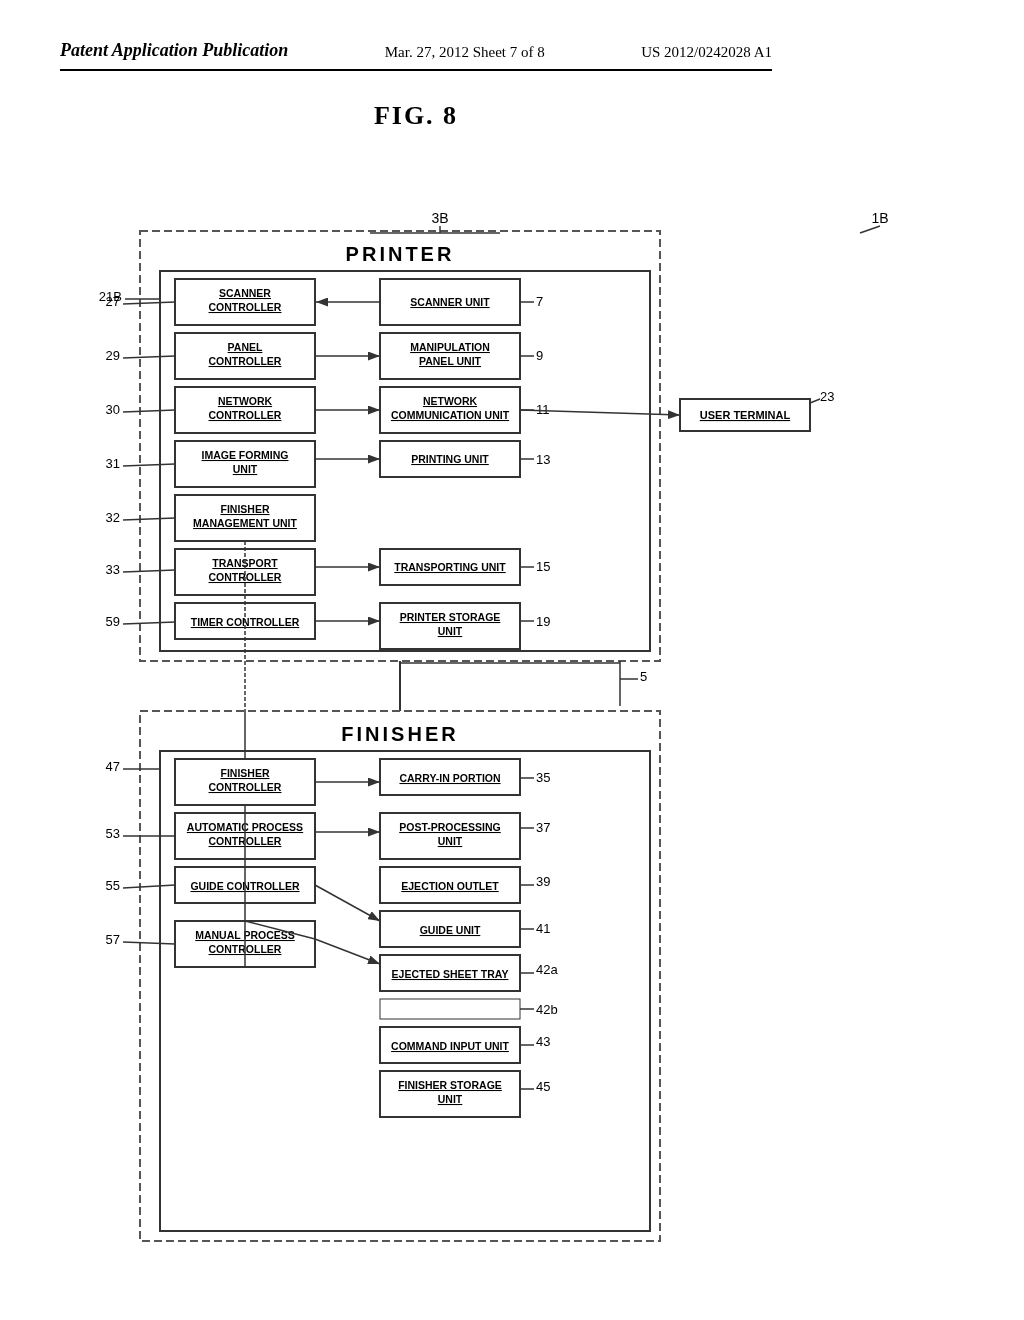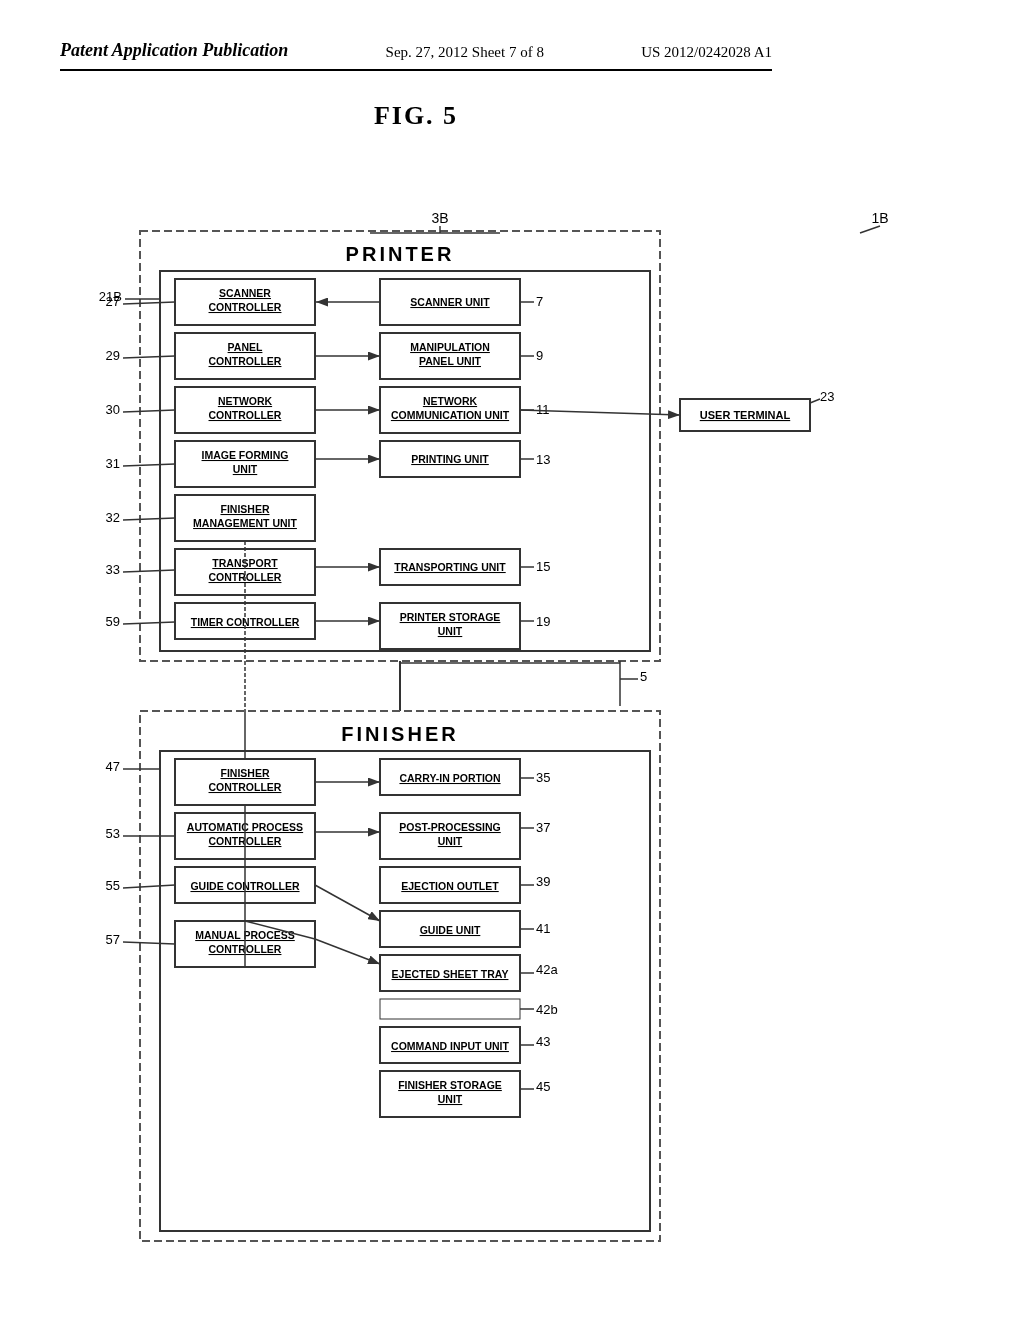--- a/index.html
+++ b/index.html
@@ -54,25 +54,25 @@
       margin: 0 auto;
     }
   </style>
 </head>
 <body>
 
 <div class="page">
 
   <div class="header">
     <div class="header-left">Patent Application Publication</div>
-    <div class="header-center">Sep. 27, 2012   Sheet 7 of 8</div>
+    <div class="header-center">Mar. 27, 2012   Sheet 7 of 8</div>
     <div class="header-right">US 2012/0242028 A1</div>
   </div>
 
-  <div class="fig-title">FIG. 5</div>
+  <div class="fig-title">FIG. 8</div>
 
   <div class="big-diagram">
     <svg width="900" height="1100" viewBox="0 0 900 1100">
 
       <rect x="80" y="60" width="520" height="430" fill="none" stroke="#555" stroke-width="2" stroke-dasharray="8,4"></rect>
 
       <text x="340" y="90" text-anchor="middle" font-size="20" font-weight="bold" font-family="Arial, sans-serif" letter-spacing="3">PRINTER</text>
 
       <rect x="100" y="100" width="490" height="380" fill="none" stroke="#333" stroke-width="2"></rect>
 

